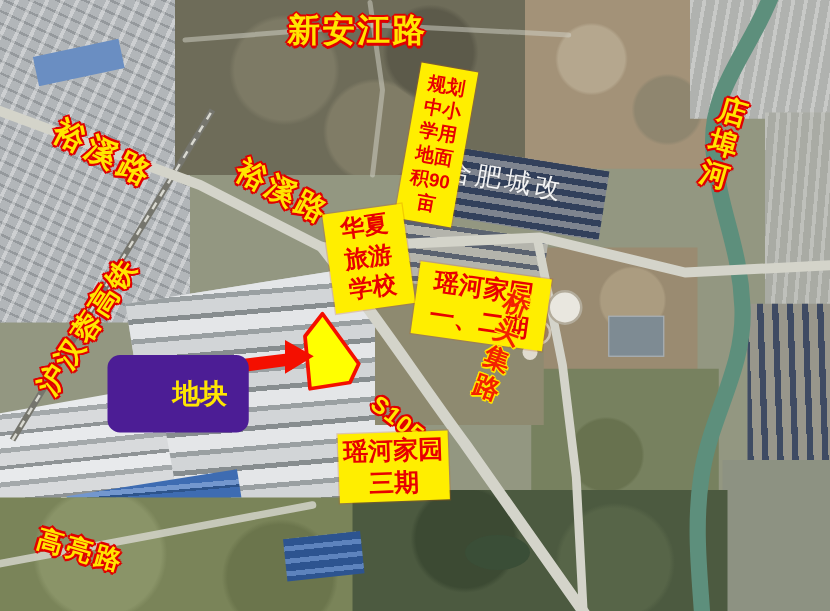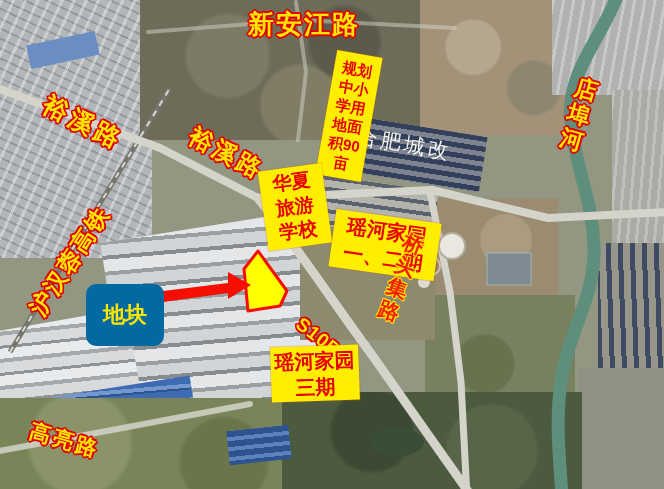--- a/index.html
+++ b/index.html
@@ -25,23 +25,24 @@
     text-shadow:1px 0 0 #ffe600,-1px 0 0 #ffe600,0 1px 0 #ffe600,0 -1px 0 #ffe600,
                 1px 1px 0 #ffe600,-1px -1px 0 #ffe600;
   }
   .vert { width:1em; word-break:break-all; white-space:normal; line-height:1.12; }
   .ybox {
     position:absolute; z-index:4; background:#ffee00; color:#e80000; font-weight:bold;
     text-align:center; display:flex; flex-direction:column; justify-content:center;
     box-shadow:0 0 0 1px rgba(205,100,0,.25);
   }
   .rbox {
-    position:absolute; z-index:5; background:#0369a1; color:#ffe600; font-weight:bold;
+    position:absolute; z-index:5; background:#4c1d95; color:#ffe600; font-weight:bold;
     text-align:center; display:flex; flex-direction:column; justify-content:center;
     border-radius:10px;
+    padding-left:35px;
   }
 </style>
 </head>
 <body>
 
 <div class="map">
 
   <div class="patch" style="left:0;top:0;width:152px;height:258px;background-color:#b2b6b9;
               background-image:repeating-linear-gradient(115deg,rgba(255,255,255,.35) 0 3px,transparent 3px 11px),
                                repeating-linear-gradient(25deg,rgba(60,65,70,.25) 0 2px,transparent 2px 9px);"></div>
@@ -101,21 +102,21 @@
     <circle cx="431" cy="266" r="9" fill="#9a7e61" stroke="#cec4b2" stroke-width="2"></circle>
     <circle cx="424" cy="282" r="6" fill="#e0dbcf"></circle>
     <rect x="487" y="253" width="44" height="32" fill="#7e8b93" stroke="#a8b0b5"></rect>
     <ellipse cx="398" cy="442" rx="26" ry="14" fill="#3a4e37"></ellipse>
     <polygon points="258,251 287,291 280,306 248,311 244,269" fill="#ffff00" stroke="#f40f00" stroke-width="3" stroke-linejoin="round"></polygon>
     <polygon points="163,291 228,283 228,272 251,285 228,299 228,293 163,302" fill="#f40f00"></polygon>
   </svg>
 
   <div class="wm" style="left:356px;top:130px;transform:rotate(10deg);">合肥城改</div>
 
-  <div class="lblY" style="left:248px;top:7px;font-size:26px;letter-spacing:2px;">新安江路</div>
+  <div class="lblY" style="left:230px;top:7px;font-size:26px;letter-spacing:2px;">新安江路</div>
 
   <div class="lblY" style="left:52px;top:88px;font-size:25px;letter-spacing:4px;transform:rotate(27deg);transform-origin:left top;">裕溪路</div>
 
   <div class="lblY" style="left:198px;top:120px;font-size:24px;letter-spacing:3px;transform:rotate(28deg);transform-origin:left top;">裕溪路</div>
 
   <div class="ybox" style="left:326px;top:53px;width:46px;height:126px;transform:rotate(10deg);font-size:15px;line-height:1.27;">
     <span>规划</span>
     <span>中小</span>
     <span>学用</span>
     <span>地面</span>

